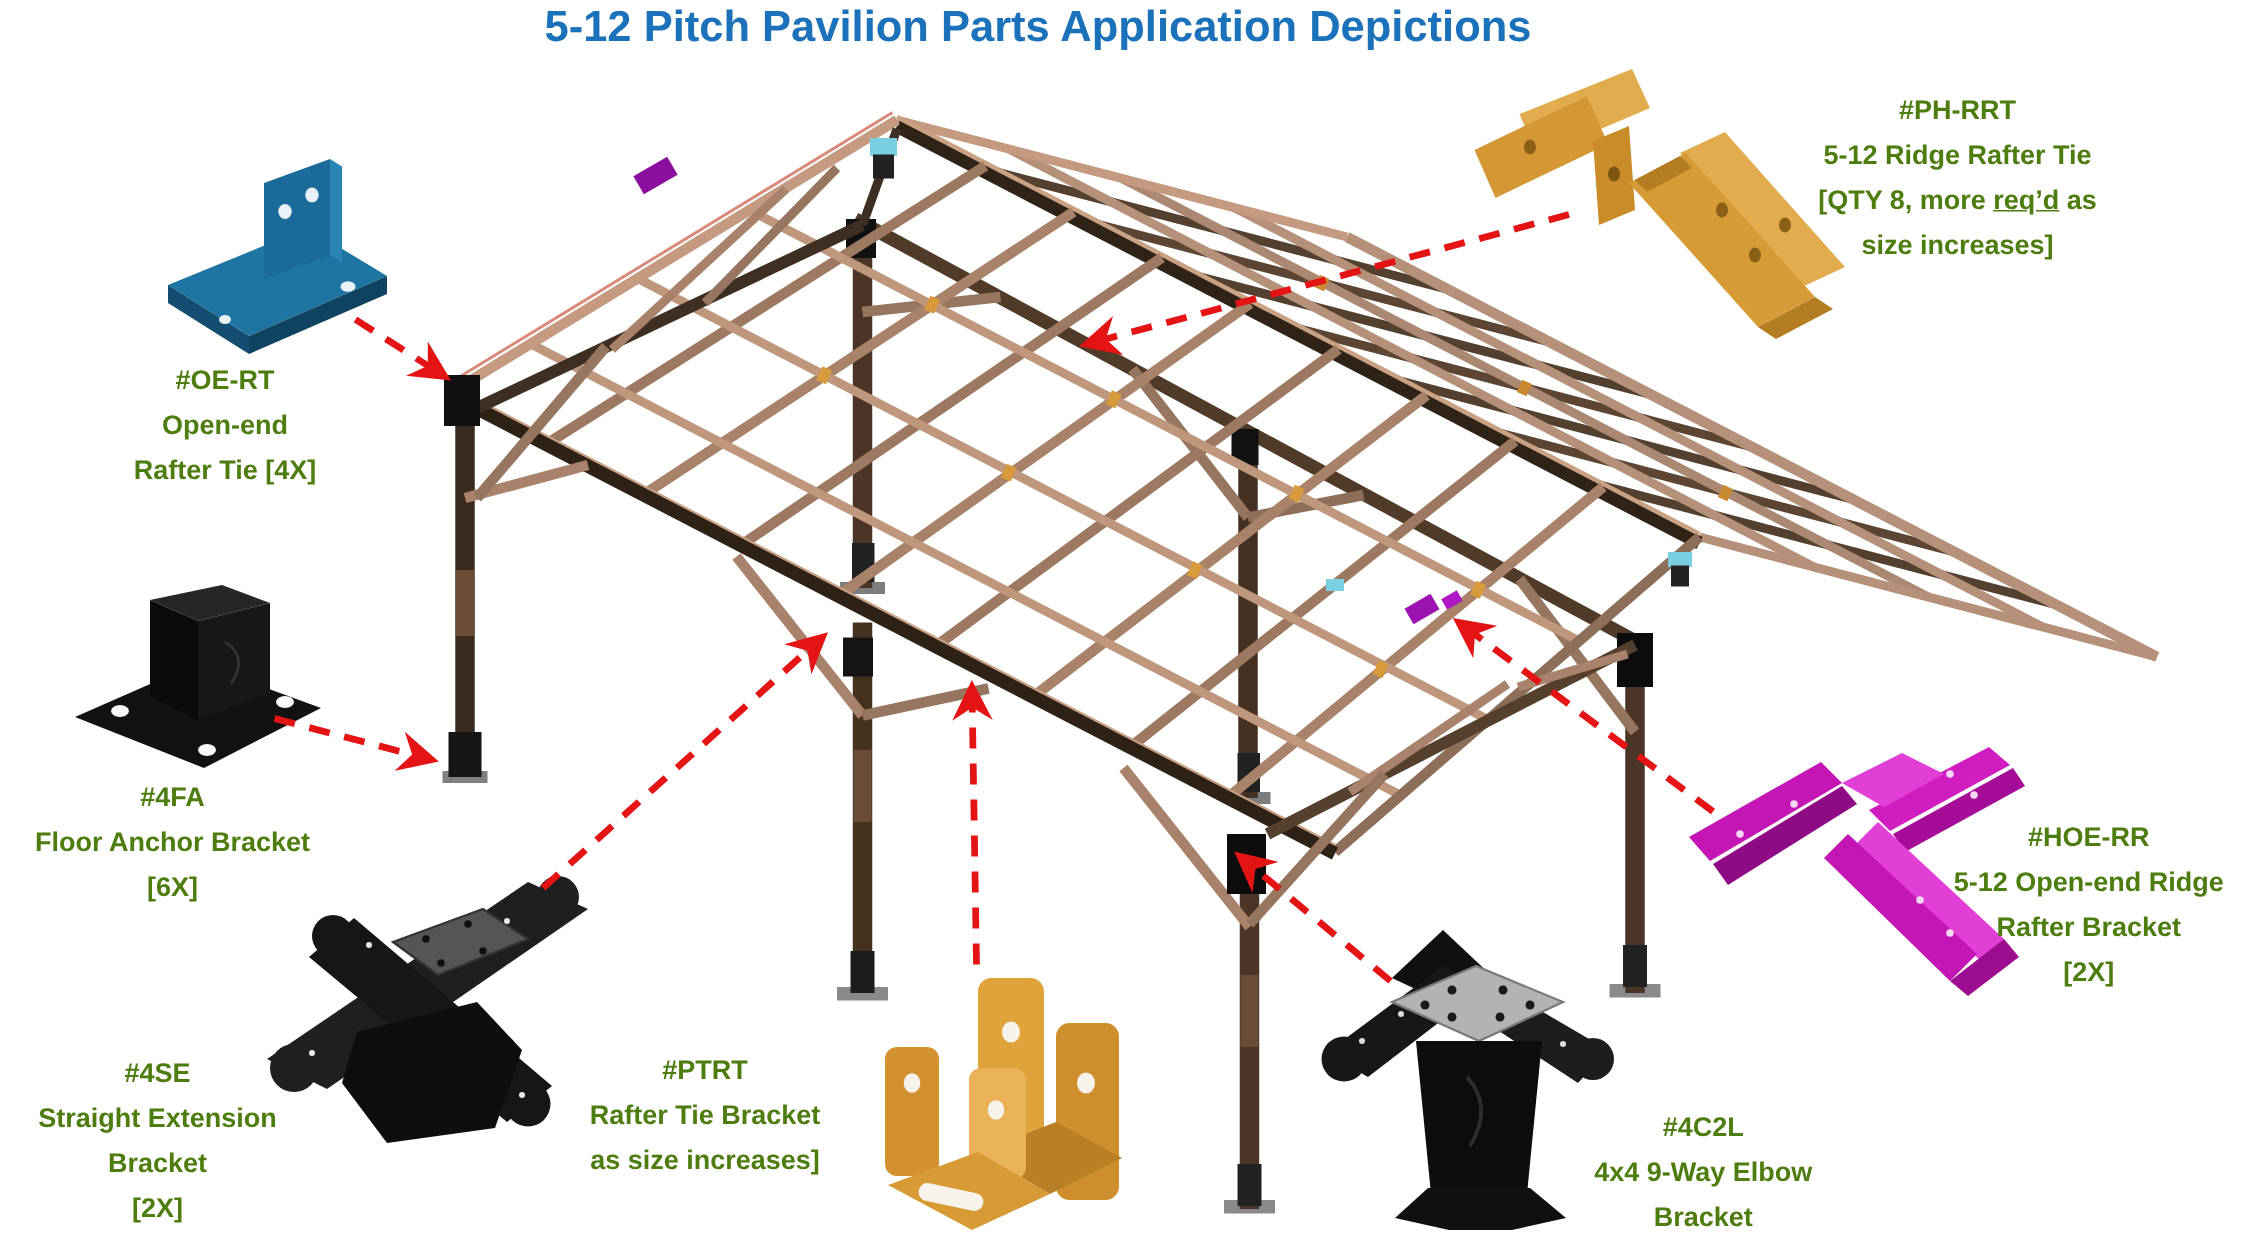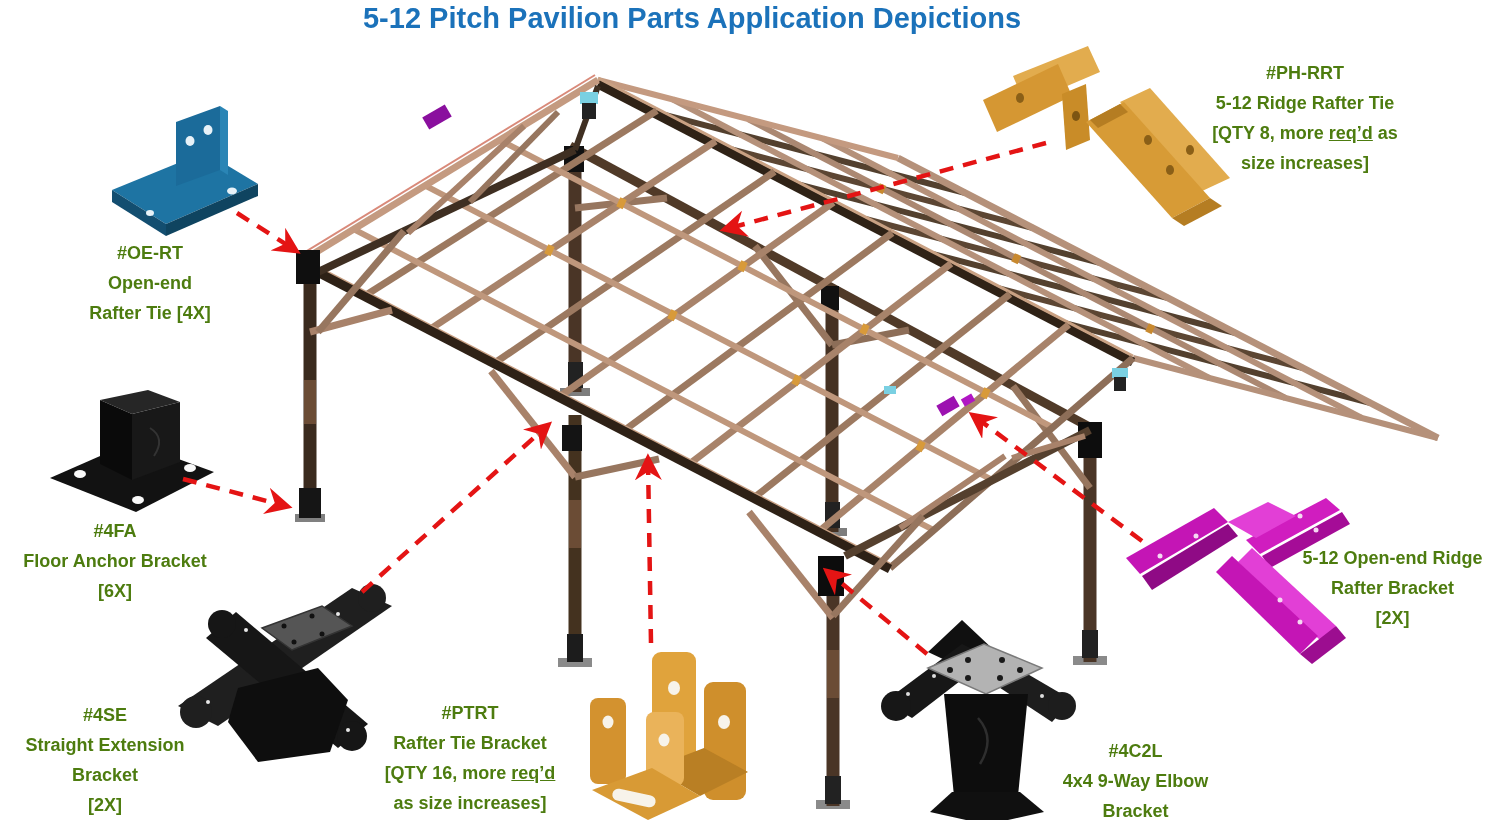--- a/index.html
+++ b/index.html
@@ -293,30 +293,30 @@
   <div class="plabel" style="left:0px;top:700px;width:210px;">
     <div>#4SE</div>
     <div>Straight Extension</div>
     <div>Bracket</div>
     <div>[2X]</div>
   </div>
 
   <div class="plabel" style="left:355px;top:698px;width:230px;">
     <div>#PTRT</div>
     <div>Rafter Tie Bracket</div>
-    <div><span>[QTY 16, more </span><span class="u">req’d</span><span></span></div>
     <div>as size increases]</div>
   </div>
 
   <div class="plabel" style="left:1028px;top:736px;width:215px;">
     <div>#4C2L</div>
     <div>4x4 9-Way Elbow</div>
     <div>Bracket</div>
     <div>4X</div>
   </div>
 
   <div class="plabel" style="left:1290px;top:543px;width:205px;">
+    <div>#HOE-RR</div>
     <div>5-12 Open-end Ridge</div>
     <div>Rafter Bracket</div>
     <div>[2X]</div>
   </div>
 
 </div>
 
 </body></html>

